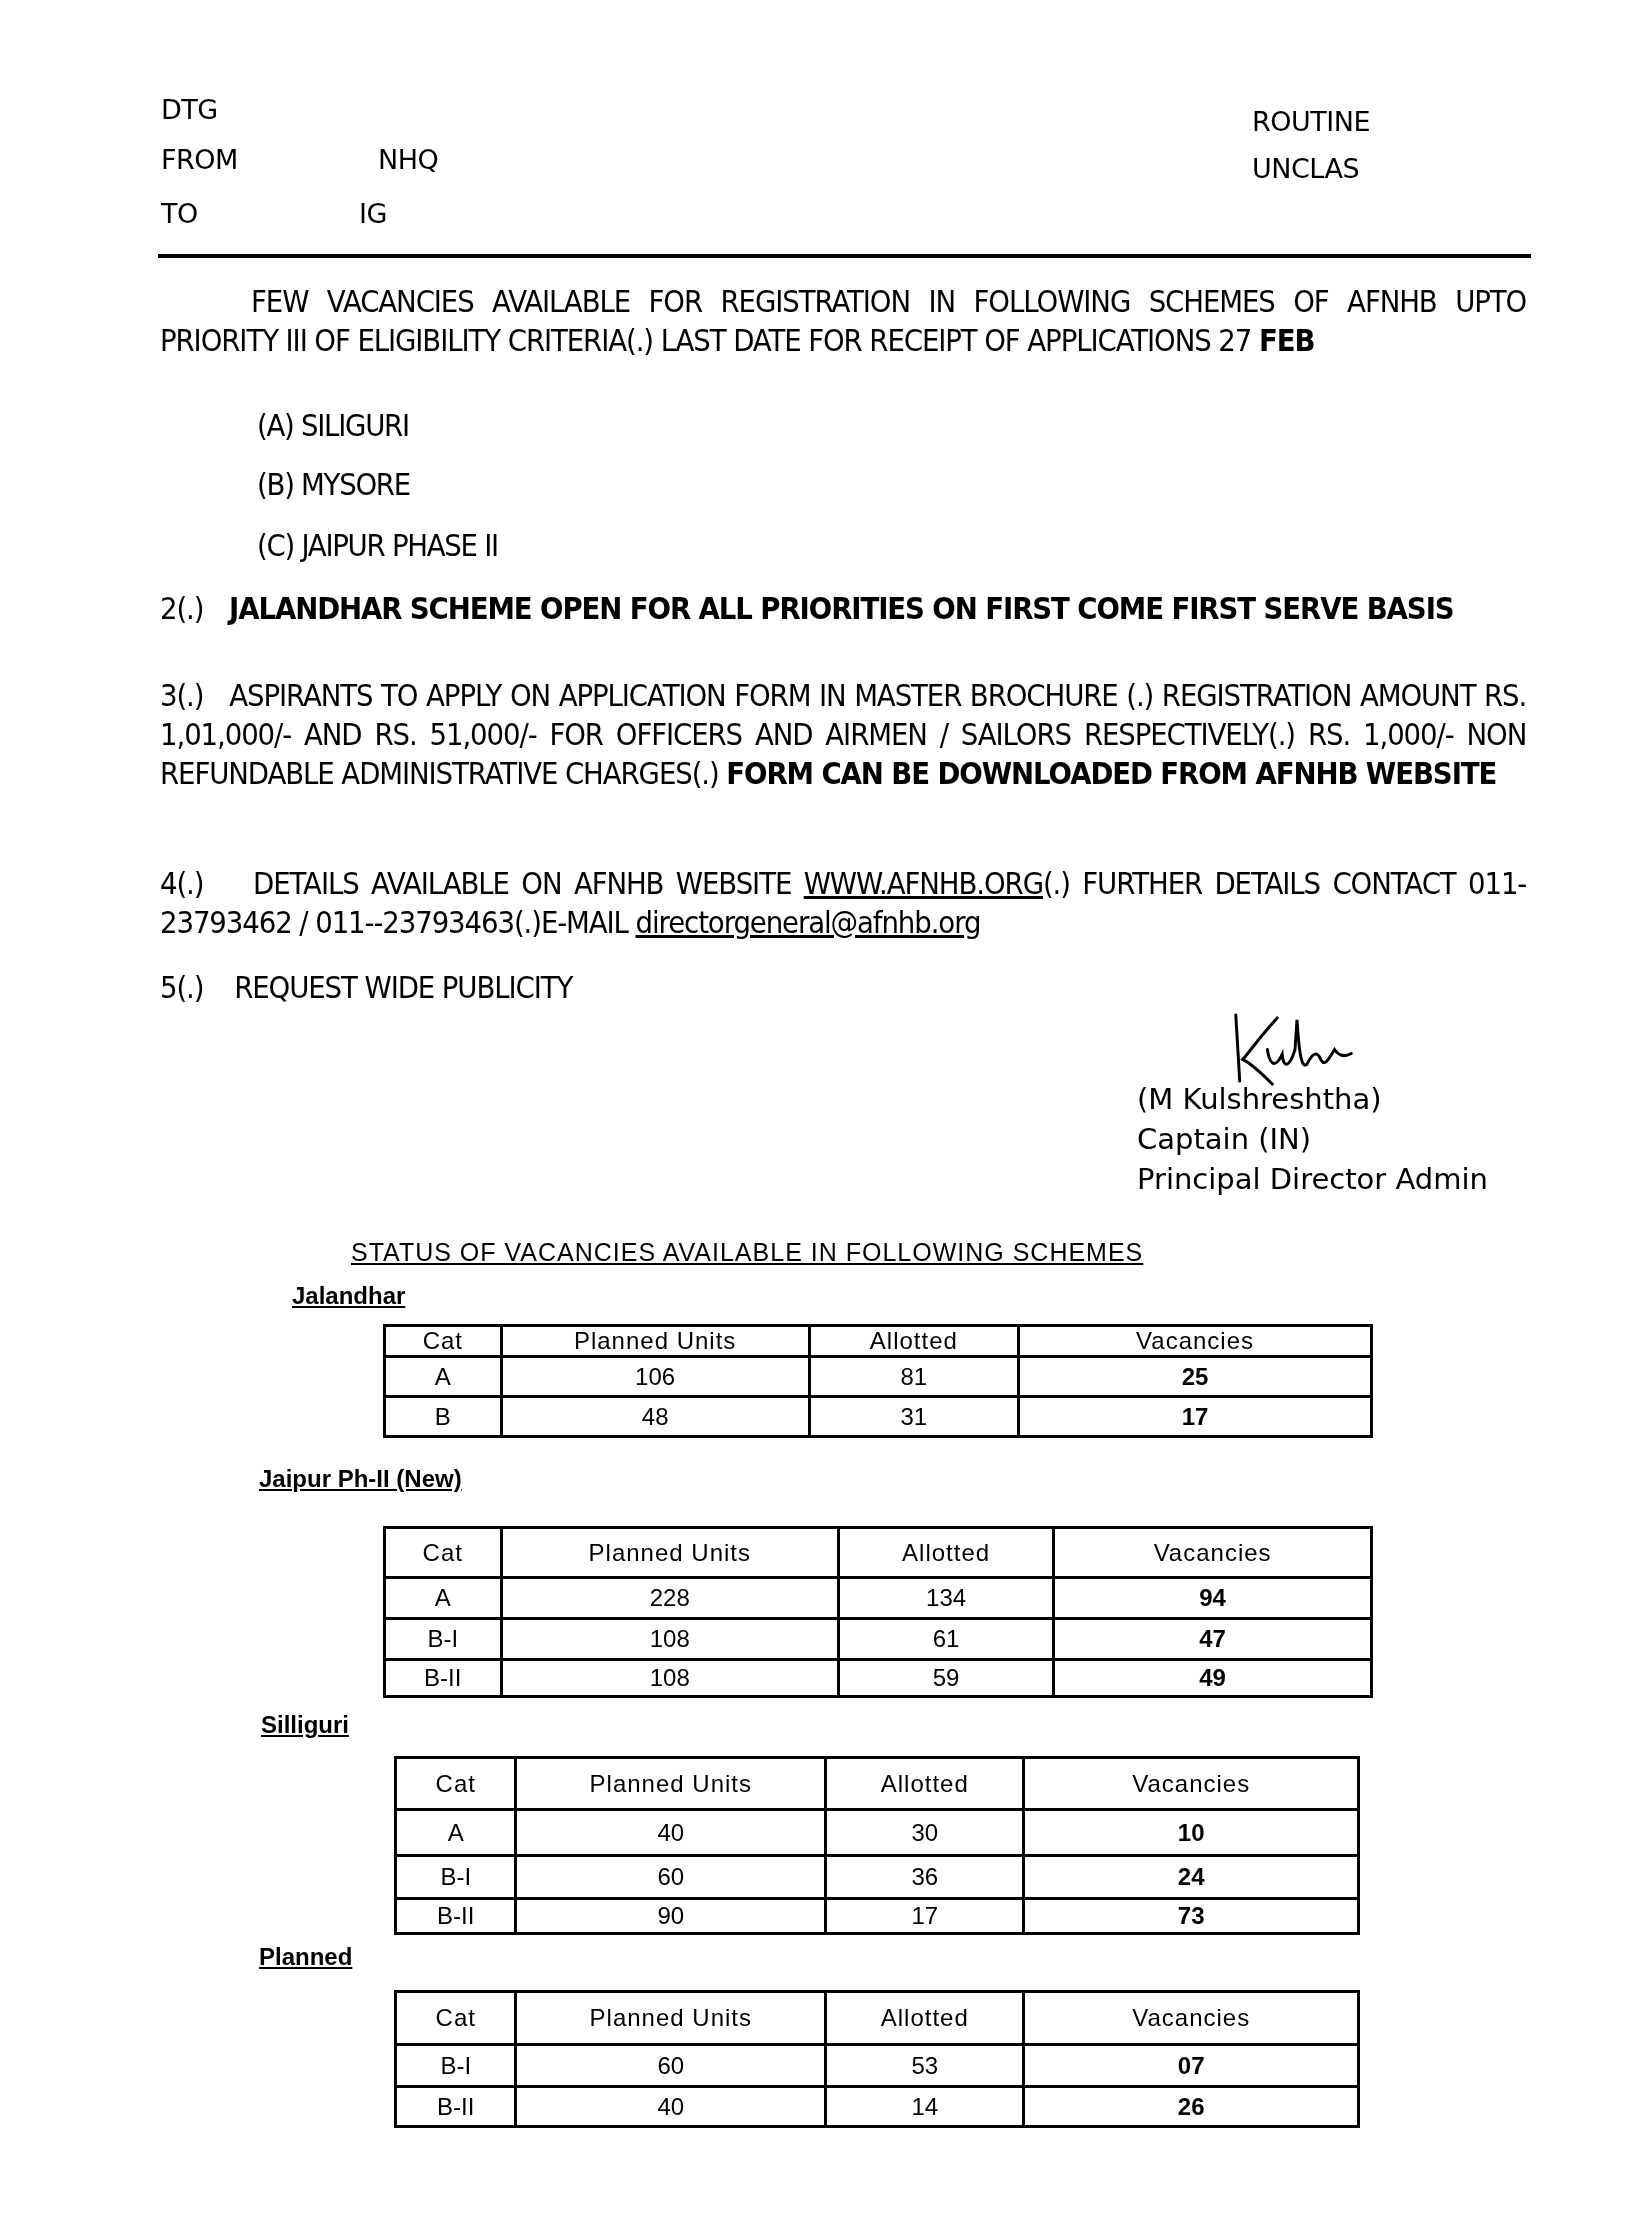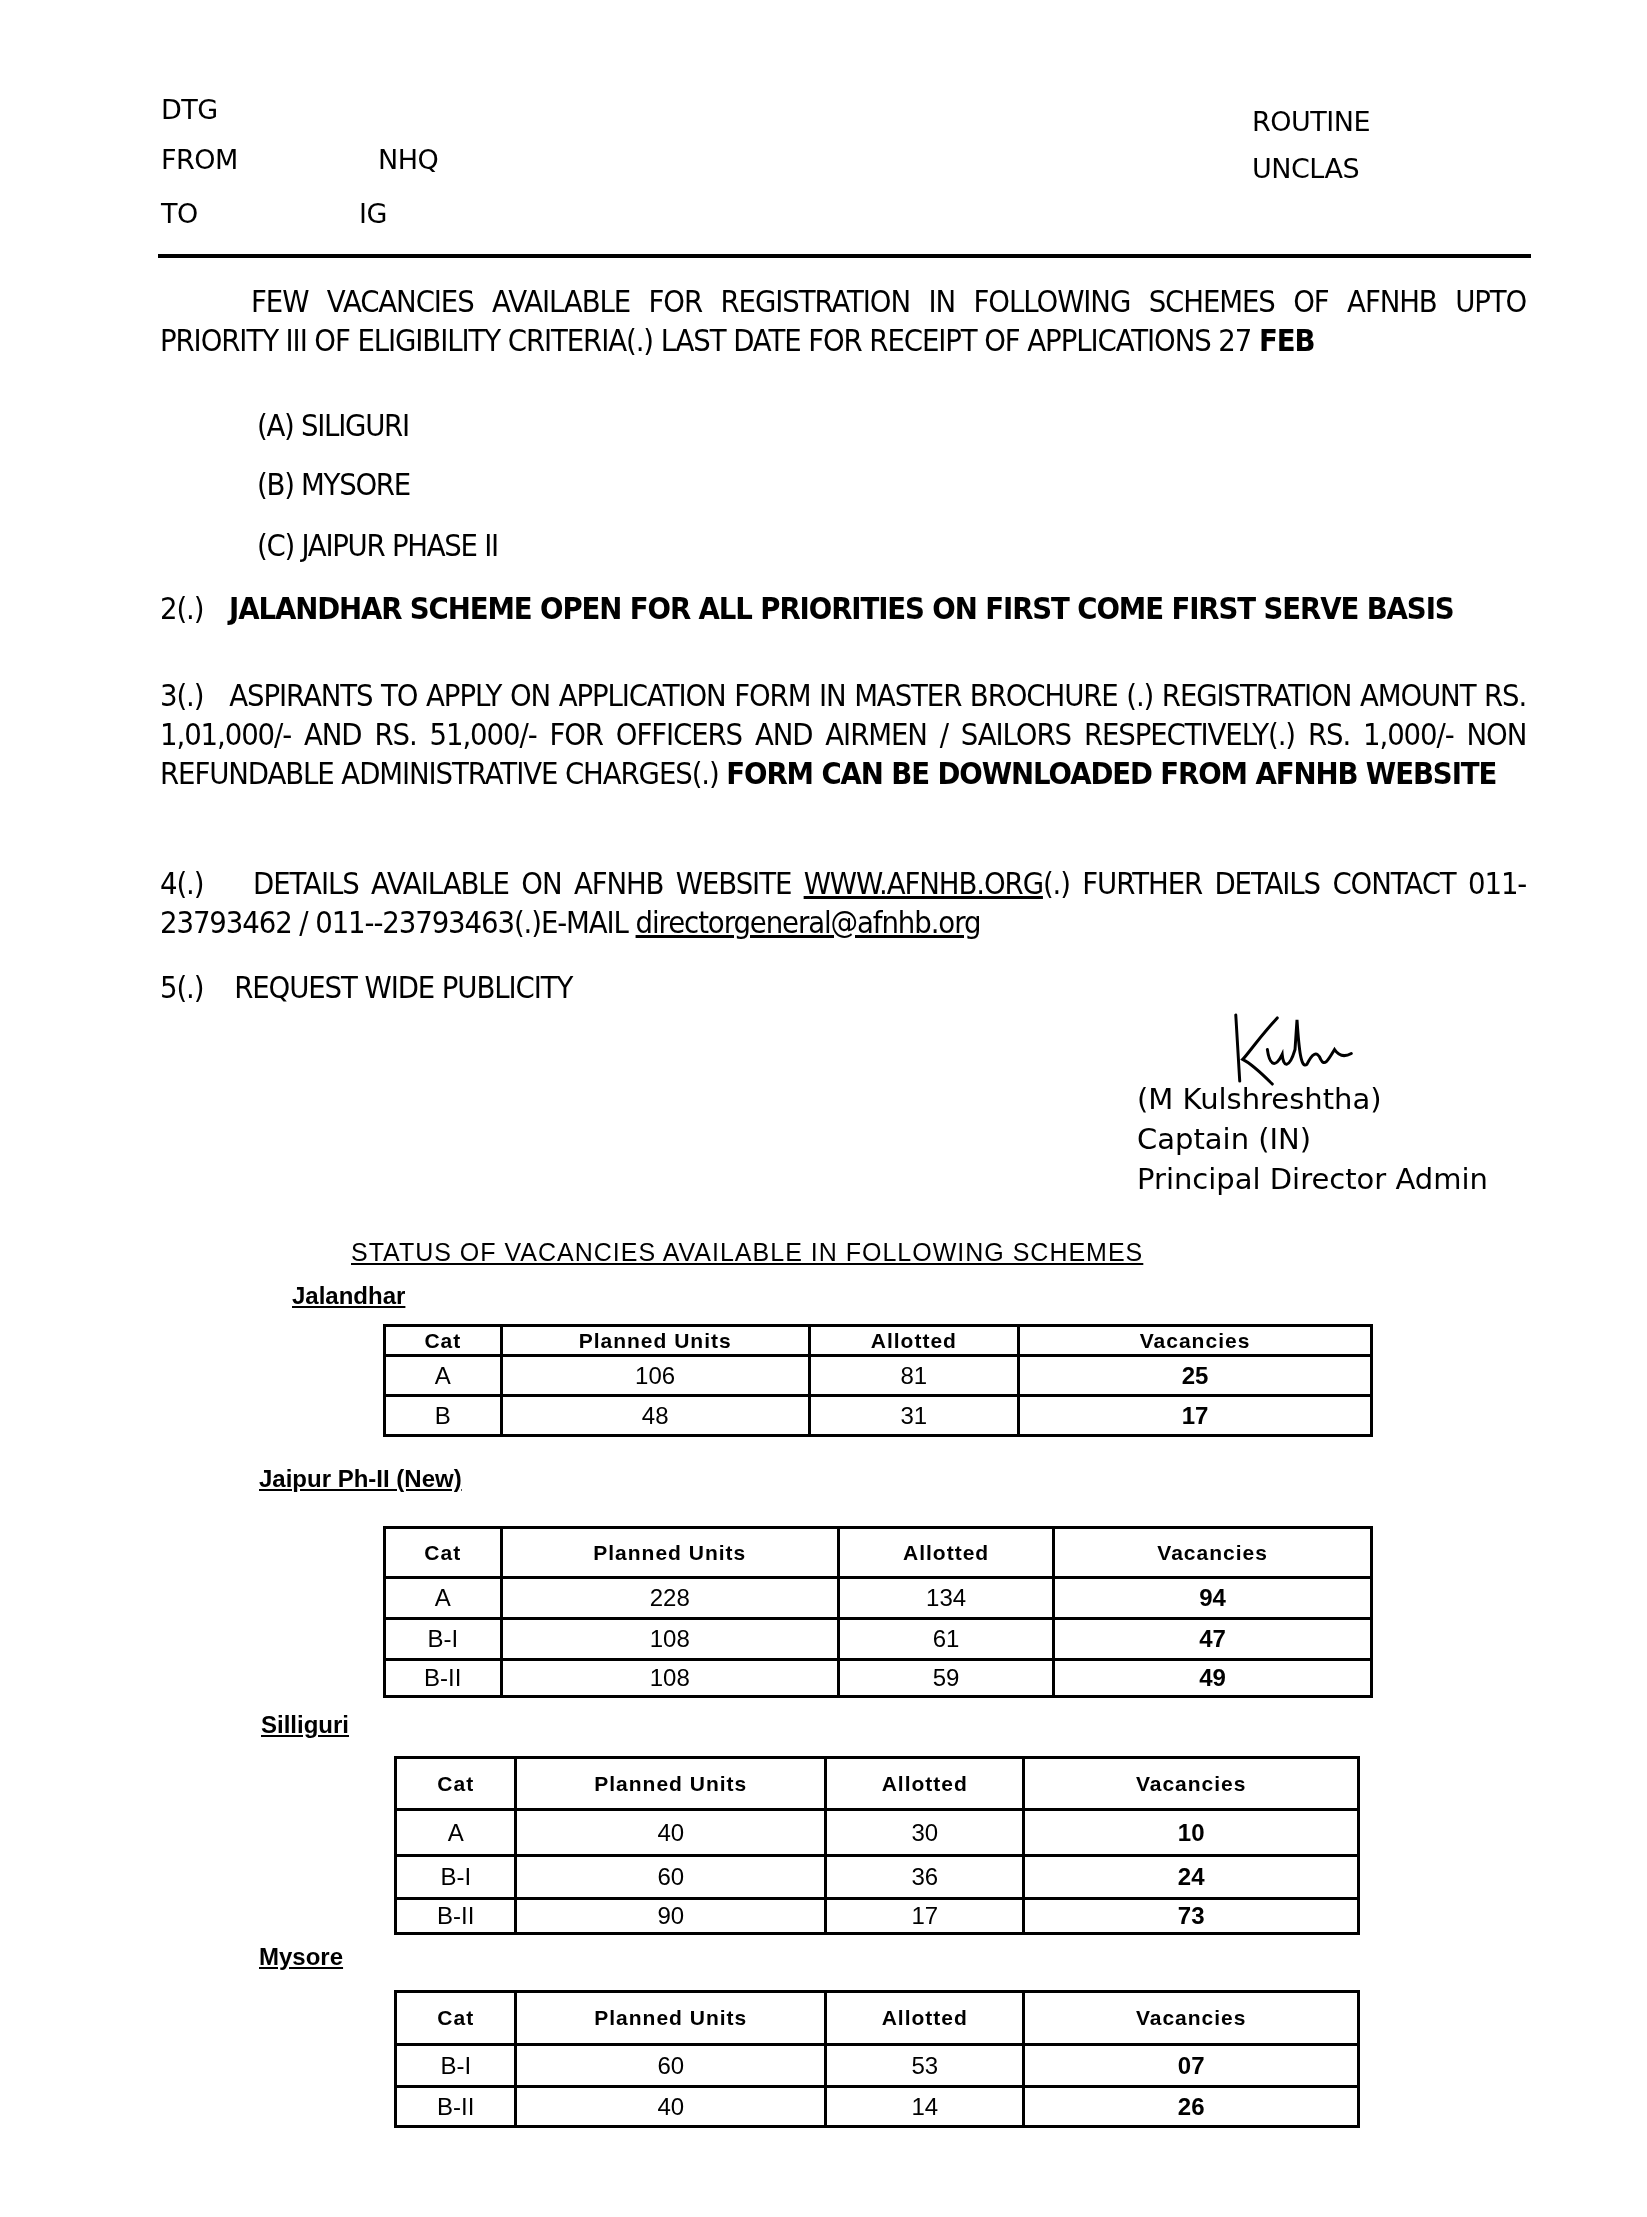--- a/index.html
+++ b/index.html
@@ -11,21 +11,21 @@
   .bold { font-weight: bold; }
   .list-item { position: absolute; left: 257px; font-family: "DejaVu Sans", sans-serif; font-size: 30px; letter-spacing: -1.4px; transform: scaleX(0.92); transform-origin: left top; }
   .u { text-decoration: underline; }
   .sig { position: absolute; left: 1137px; top: 1079px; font-family: "DejaVu Sans", sans-serif; font-size: 29px; line-height: 40px; }
   .sig div { margin: 0; }
   .signature { position: absolute; left: 1218px; top: 1010px; width: 158px; height: 79px; }
   .status-title { position: absolute; left: 351px; top: 1238px; font-family: "Liberation Sans", sans-serif; font-weight: normal; font-size: 25px; text-decoration: underline; letter-spacing: 1px; }
   .scheme-title { position: absolute; font-family: "Liberation Sans", sans-serif; font-weight: bold; font-size: 24px; text-decoration: underline; }
   table.vt { position: absolute; border-collapse: collapse; font-family: "Liberation Sans", sans-serif; font-size: 24px; }
   table.vt th, table.vt td { border: 3px solid #000; text-align: center; padding: 0; }
-  table.vt th { font-weight: bold; font-size: 21px; letter-spacing: 1px; margin-top: 24px; }
+  table.vt th { font-weight: normal; font-size: 24px; letter-spacing: 1px; margin-top: 24px; }
   table.vt td.vac { font-weight: bold; }
 </style>
 </head>
 <body>
 
 <div class="abs hdr" style="left:161px;top:94px;">DTG</div>
 <div class="abs hdr" style="left:161px;top:144px;">FROM</div>
 <div class="abs hdr" style="left:378px;top:144px;">NHQ</div>
 <div class="abs hdr" style="left:161px;top:198px;">TO</div>
 <div class="abs hdr" style="left:359px;top:198px;">IG</div>
@@ -164,21 +164,21 @@
   </tr>
   <tr style="height:35px">
     <td>B-II</td>
     <td>90</td>
     <td>17</td>
     <td class="vac">73</td>
   </tr>
 </tbody>
   </table>
 
-<div class="scheme-title" style="left:259px;top:1943px;">Mysore</div>
+<div class="scheme-title" style="left:259px;top:1943px;">Planned</div>
 <table class="vt" style="left:394px;top:1990px;width:966px;">
   <colgroup>
       <col style="width:121px">
       <col style="width:311px">
       <col style="width:199px">
       <col style="width:336px">
     </colgroup>
   <tbody>
       <tr style="height:53px">
     <th>Cat</th>

